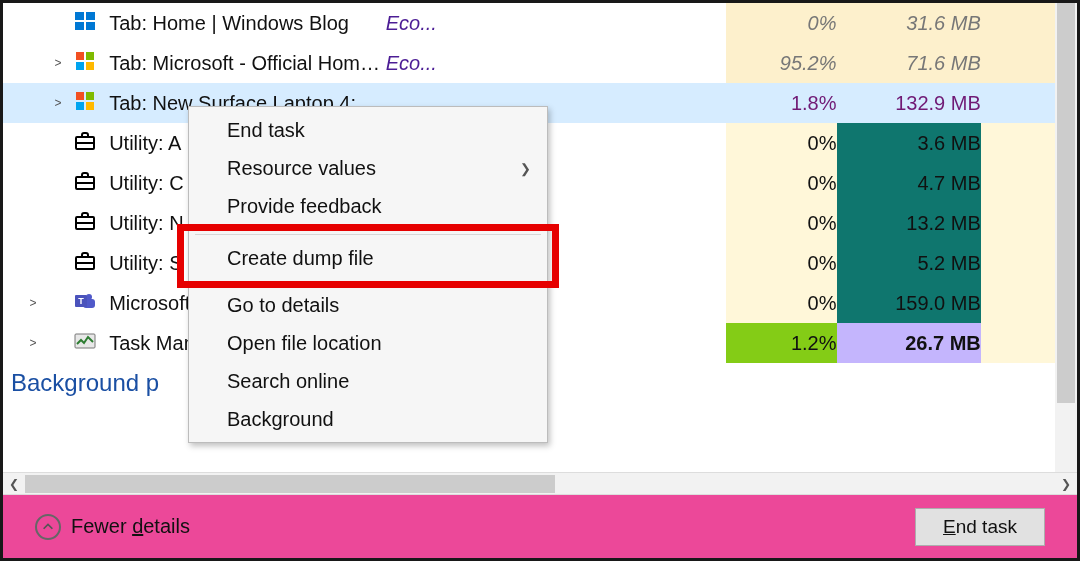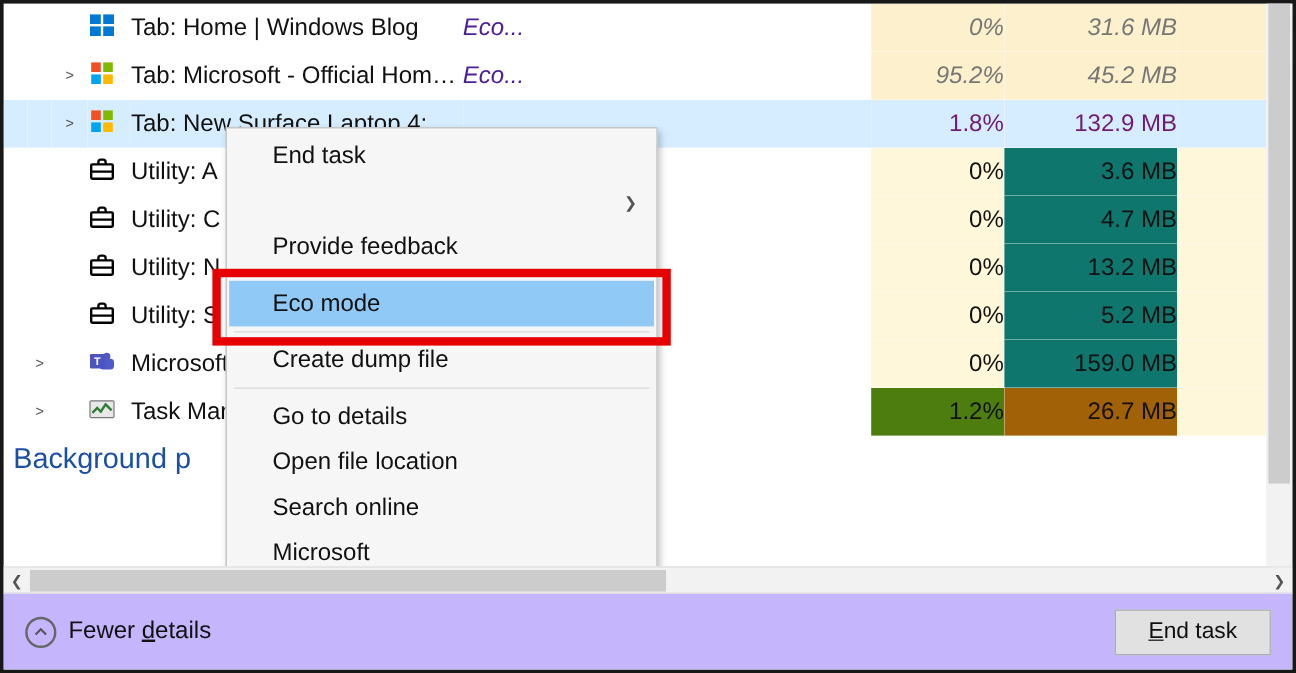--- a/index.html
+++ b/index.html
@@ -11,31 +11,31 @@
   td.expander { width:30px; text-align:center; color:#555; font-size:12px;}
   td.spacer-a { width:20px;}
   td.spacer-b { width:20px;}
   td.ico { width:36px; text-align:left; }
   td.name { width:276px; font-size:20px; padding-right:4px;}
   td.status { width:340px; font-style:italic; color:#4c1d95; font-size:20px;}
   td.cpu { width:110px; text-align:right; padding-right:14px; background:#fff7d9; font-size:20px;}
   td.mem { width:144px; text-align:right; padding-right:14px; background:#0f766e; font-size:20px;}
   td.disk { width:96px; text-align:right; padding-right:14px; background:#fff7d9; font-size:20px;}
   .eco td.cpu, .eco td.mem, .eco td.disk { background:#fdf0cc; color:#777; font-style:italic; }
-  .hot td.cpu { background:#4d7c0f; }
-  .hot td.mem { background:#a16207; }
+  .hot td.cpu { background:#84cc16; }
+  .hot td.mem { background:#c4b5fd;font-weight:bold; }
   tr.sel td { background:#d6ecff !important; }
   tr.sel td.cpu, tr.sel td.mem, tr.sel td.disk { background:#d6ecff !important; color:#701a75; font-style:normal;}
   .section-label { font-size:24px; color:#1a4fa3; padding:6px 0 0 8px; }
   .hscroll { position:absolute; left:0; right:0; bottom:64px; height:22px; background:#f2f2f2; border-top:1px solid #ddd;}
   .hscroll .arrow { width:22px; height:22px; display:inline-flex; align-items:center; justify-content:center; font-size:12px; color:#555; background:#f2f2f2;}
   .hscroll .left { float:left;}
   .hscroll .right { float:right;}
   .hscroll .thumb { position:absolute; left:22px; top:2px; height:18px; width:530px; background:#ccc;}
-  .footer { position:absolute; left:0; right:0; bottom:0; height:64px; border-top:1px solid #ddd; display:flex; align-items:center; justify-content:space-between; padding:0 18px; background:#c4b5fd;}
+  .footer { position:absolute; left:0; right:0; bottom:0; height:64px; border-top:1px solid #ddd; display:flex; align-items:center; justify-content:space-between; padding:0 32px; background:#ec4899;}
   .fewer { display:flex; align-items:center; gap:10px; font-size:20px;}
   .chev-circ { width:26px; height:26px; border:2px solid #666; border-radius:50%; display:flex; align-items:center; justify-content:center;}
   .chev-circ svg { width:14px; height:14px; stroke:#555; fill:none; stroke-width:2;}
   .btn { width:130px; height:38px; border:1px solid #adadad; background:#e1e1e1; font-size:19px; display:flex; align-items:center; justify-content:center;} 
   .u { text-decoration: underline; }
   .vscroll { position:absolute; right:0; top:0; bottom:86px; width:22px; background:#f2f2f2;}
   .vscroll .thumb { position:absolute; top:0; left:2px; width:18px; height:400px; background:#ccc;}
   
   svg.ico { width:24px; height:24px; }
   
@@ -75,21 +75,21 @@
             <td class="expander">&gt;</td>
             <td class="ico"><svg class="ico" viewBox="0 0 24 24">
                 <rect x="3" y="3" width="8" height="8" fill="#f25022"></rect>
                 <rect x="13" y="3" width="8" height="8" fill="#7fba00"></rect>
                 <rect x="3" y="13" width="8" height="8" fill="#00a4ef"></rect>
                 <rect x="13" y="13" width="8" height="8" fill="#ffb900"></rect>
               </svg></td>
             <td class="name">Tab: Microsoft - Official Home Pag...</td>
             <td class="status">Eco...</td>
             <td class="cpu">95.2%</td>
-            <td class="mem">45.2 MB</td>
+            <td class="mem">71.6 MB</td>
             <td class="disk">0</td>
           </tr>
           <tr class="sel">
             <td class="spacer-a"></td>
             <td class="spacer-b"></td>
             <td class="expander">&gt;</td>
             <td class="ico"><svg class="ico" viewBox="0 0 24 24">
                 <rect x="3" y="3" width="8" height="8" fill="#f25022"></rect>
                 <rect x="13" y="3" width="8" height="8" fill="#7fba00"></rect>
                 <rect x="3" y="13" width="8" height="8" fill="#00a4ef"></rect>
@@ -191,32 +191,32 @@
             <td class="mem">26.7 MB</td>
             <td class="disk">0</td>
           </tr>
         </tbody>
     </table>
     <div class="section-label">Background p</div>
 
     <div class="ctx">
       <div class="mi">End task</div>
       <div class="mi">
+        <span>Resource values</span>
         <span class="sub">❯</span>
       </div>
       <div class="mi">Provide feedback</div>
       <div class="sep"></div>
-      <div class="mi hl">Eco mode</div>
       <div class="sep"></div>
       <div class="mi">Create dump file</div>
       <div class="sep"></div>
       <div class="mi">Go to details</div>
       <div class="mi">Open file location</div>
       <div class="mi">Search online</div>
-      <div class="mi">Microsoft</div>
+      <div class="mi">Background</div>
     </div>
     <div class="redbox"></div>
   </div>
 
   <div class="vscroll">
     <div class="thumb"></div>
   </div>
 
   <div class="hscroll">
     <div class="arrow left">❮</div>

